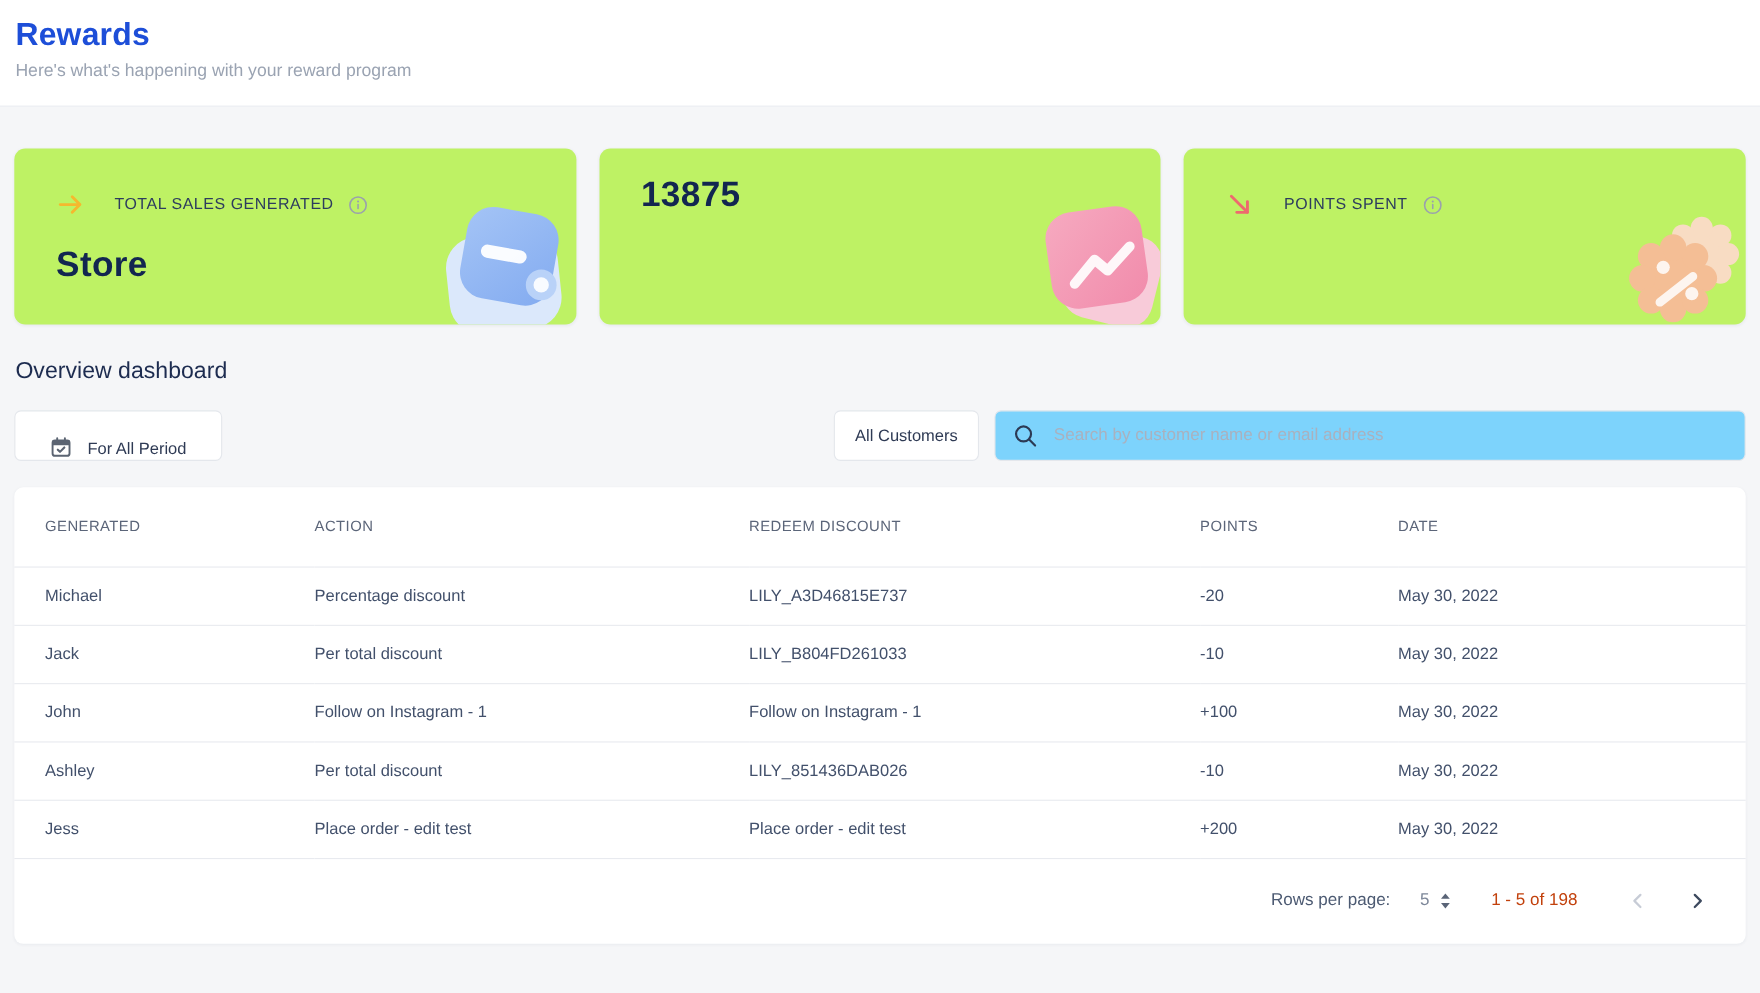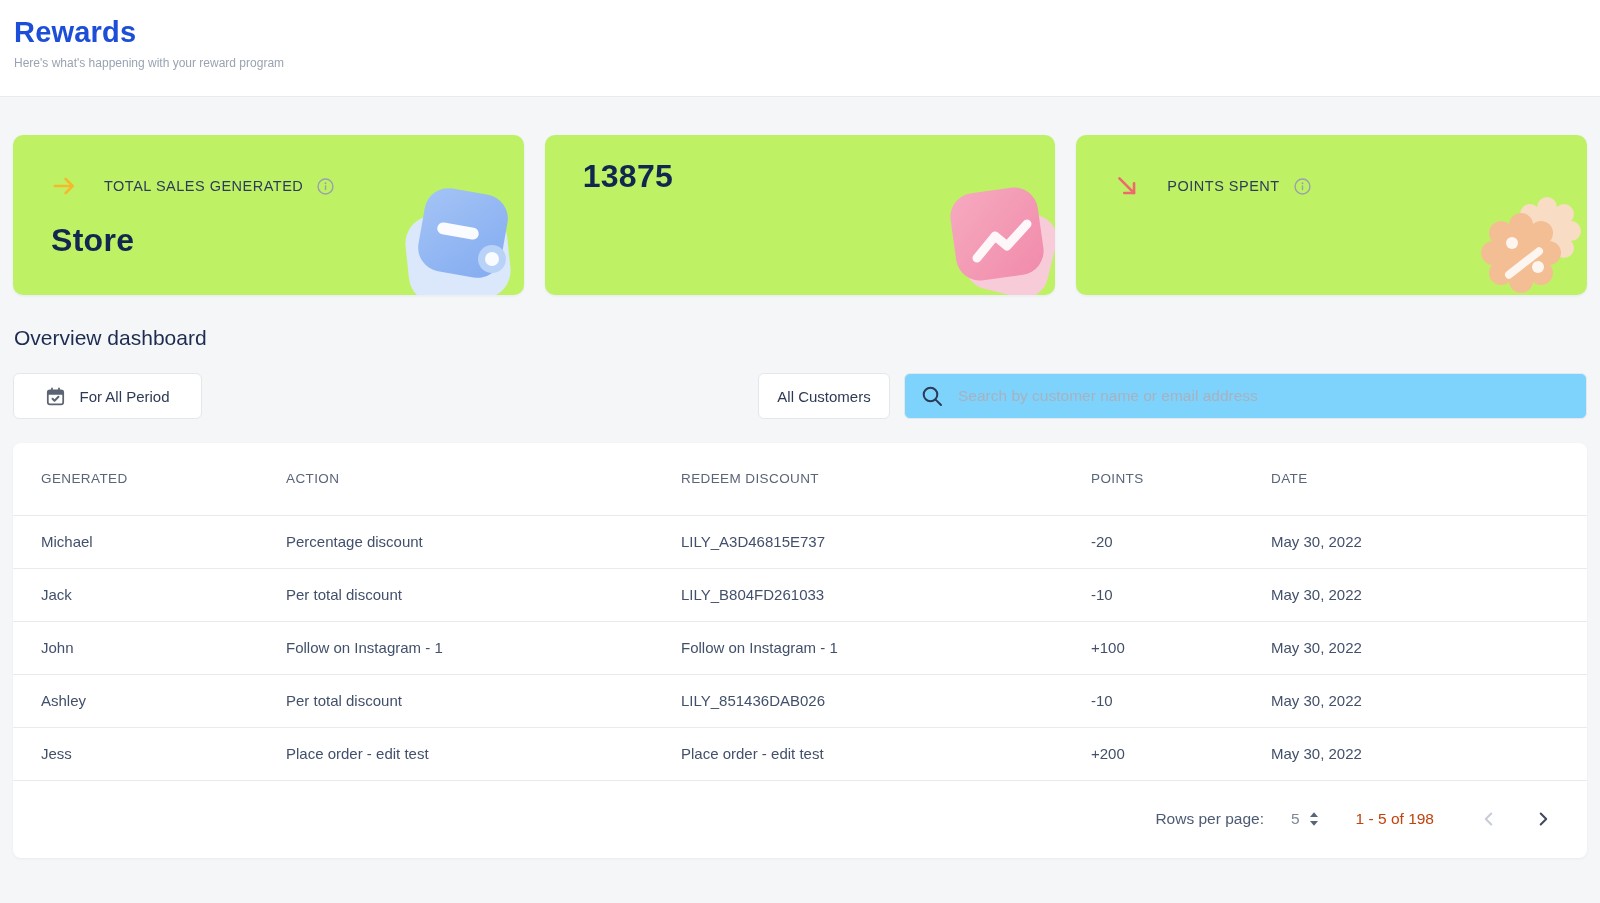--- a/index.html
+++ b/index.html
@@ -16,21 +16,21 @@
     background:#fff;
     height:97px;
     padding:16px 0 0 14px;
     border-bottom:1px solid #e9ebef;
   }
   .page-title {
     font-size:29px; font-weight:600; color:#1d4ed8;
     margin:0 0 7px 0; letter-spacing:.2px;
   }
   .page-subtitle {
-    font-size:12px; color:#9aa3b2; margin:0;
+    font-size:16px; color:#9aa3b2; margin:0;
   }
   
   .cards-row {
     display:flex; gap:21px;
     margin:38px 13px 0 13px;
   }
   .stat-card {
     position:relative; flex:1; height:160px;
     background:#bef264; border-radius:10px;
     box-shadow:0 1px 3px rgba(25,39,70,.06);
@@ -64,21 +64,21 @@
   .filter-row {
     display:flex; align-items:center;
     margin:23px 13px 0 13px; height:46px;
   }
   .btn {
     display:flex; align-items:center; justify-content:center;
     height:46px; background:#fff;
     border:1px solid #e4e7ec; border-radius:6px;
     font-size:15px; color:#2e3a54; cursor:pointer;
   }
-  .btn-period { width:189px; gap:13px; }
+  .btn-period { width:189px; gap:13px;align-items:flex-end; }
   .btn-customers { width:132px;margin-left:40px; }
   .filter-spacer { flex:1; }
   .search-box {
     width:683px; height:46px; margin-left:14px;
     background:#7dd3fc; border:1px solid #e4e7ec; border-radius:6px;
     display:flex; align-items:center; gap:12px; padding-left:15px;
   }
   .search-box input {
     flex:1; border:none; outline:none; background:transparent;
     font-size:15.5px; color:#2e3a54;

